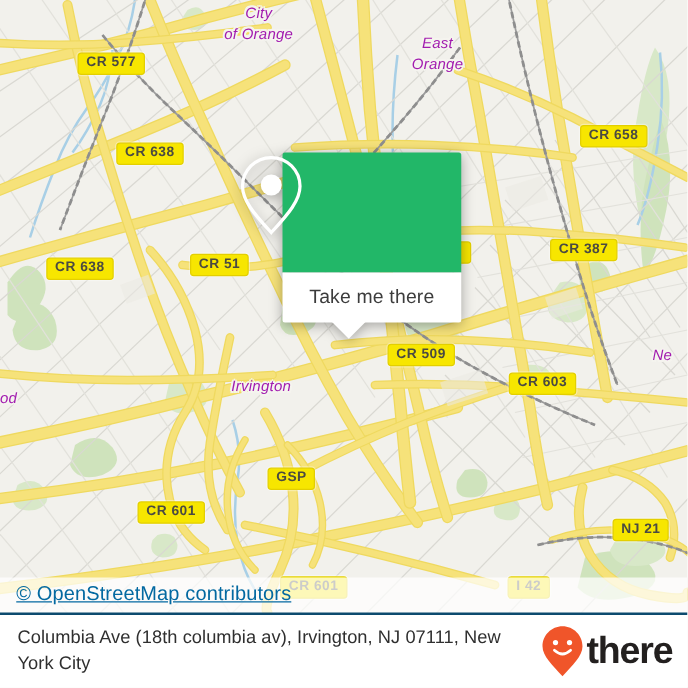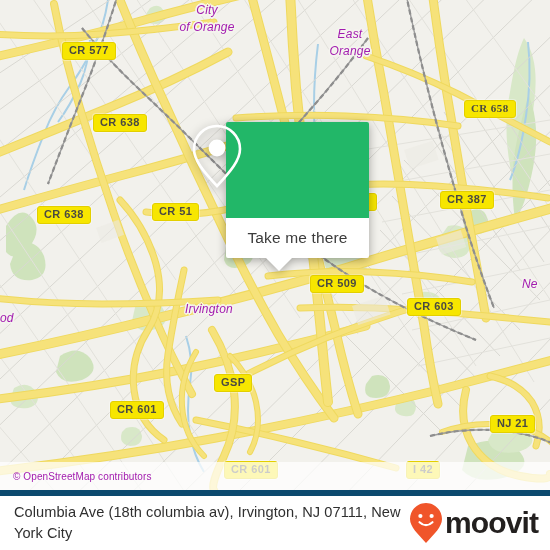--- a/index.html
+++ b/index.html
@@ -50,21 +50,21 @@
     box-shadow:0 0 0 1px rgba(255,255,255,.35);
   }
 
   
   .attrib {
     position:absolute; left:0; bottom:0; width:550px; height:28px;
     background:rgba(255,255,255,.72);
     display:flex; align-items:center;
   }
   .attrib span {
-    font-size:10px; color:#a21caf; padding-left:13px; letter-spacing:.1px;
+    font-size:16px; color:#0369a1; padding-left:13px; letter-spacing:.1px;text-decoration:underline;
   }
 
   
   .popup {
     position:absolute; left:189px; top:122px; width:180px;
     filter:drop-shadow(0 2px 5px rgba(0,0,0,.33));
     padding-left:37px;
   }
   .popup-head {
     height:96px; background:#22b768;
@@ -84,21 +84,21 @@
     width:0; height:0;
     border-left:14px solid transparent;
     border-right:14px solid transparent;
     border-top:14px solid #ffffff;
   }
 
   
   .footer {
     position:absolute; left:0; top:490px; width:550px; height:60px;
     background:#ffffff; display:flex; align-items:center;
-    border-top:6px solid #0c4a6e;
+    border-top:2px solid #0c4a6e;
   }
   .footer-text {
     flex:1; padding-left:14px; padding-right:8px;
     font-size:14.6px; line-height:21px; color:#2f2f2f; letter-spacing:.05px;
   }
   .brand { display:flex; align-items:center; padding-right:12px; }
   .brand-word {
     font-size:30px; font-weight:bold; color:#23201f;
     letter-spacing:-.9px; margin-left:2px; line-height:30px;
   }
@@ -345,21 +345,21 @@
     <div class="place" style="left:168px; top:2px; width:78px;">City
 of Orange</div>
     <div class="place" style="left:322px; top:26px; width:56px;">East
 Orange</div>
     <div class="place" style="left:172px; top:301px; width:74px;">Irvington</div>
     <div class="place" style="left:522px; top:276px; width:40px; text-align:left;">Ne</div>
     <div class="place" style="left:0px; top:310px; width:32px; text-align:left;">od</div>
 
     <div class="shield" style="left:42px;  top:42px;margin-left:20px;">CR 577</div>
     <div class="shield" style="left:93px;  top:114px;">CR 638</div>
-    <div class="shield" style="left:464px; top:100px;font-family:Liberation Serif, serif;">CR 658</div>
+    <div class="shield" style="left:464px; top:100px;">CR 658</div>
     <div class="shield" style="left:37px;  top:206px;">CR 638</div>
     <div class="shield" style="left:152px; top:203px;">CR 51</div>
     <div class="shield" style="left:440px; top:191px;">CR 387</div>
     <div class="shield" style="left:352px; top:193px; padding-left:10px;">9</div>
     <div class="shield" style="left:310px; top:275px;">CR 509</div>
     <div class="shield" style="left:407px; top:298px;">CR 603</div>
     <div class="shield" style="left:214px; top:374px;">GSP</div>
     <div class="shield" style="left:110px; top:401px;">CR 601</div>
     <div class="shield" style="left:224px; top:461px;">CR 601</div>
     <div class="shield" style="left:406px; top:461px;">I 42</div>
@@ -385,17 +385,17 @@
 
   <div class="footer">
     <div class="footer-text">Columbia Ave (18th columbia av), Irvington, NJ 07111, New York City</div>
     <div class="brand">
       <svg width="34" height="42" viewBox="0 0 34 42">
         <path d="M17 1 C8.2 1 1 8.2 1 17 C1 25 9 32 17 41 C25 32 33 25 33 17 C33 8.2 25.8 1 17 1 Z" fill="#f0552a"></path>
         <circle cx="11.4" cy="14" r="2.1" fill="#ffffff"></circle>
         <circle cx="22.6" cy="14" r="2.1" fill="#ffffff"></circle>
         <path d="M10.5 20.2 q6.5 6 13 0" fill="none" stroke="#ffffff" stroke-width="2.1" stroke-linecap="round"></path>
       </svg>
-      <div class="brand-word">moovit</div>
+      <div class="brand-word">there</div>
     </div>
   </div>
 
 </div>
 
 </body></html>

